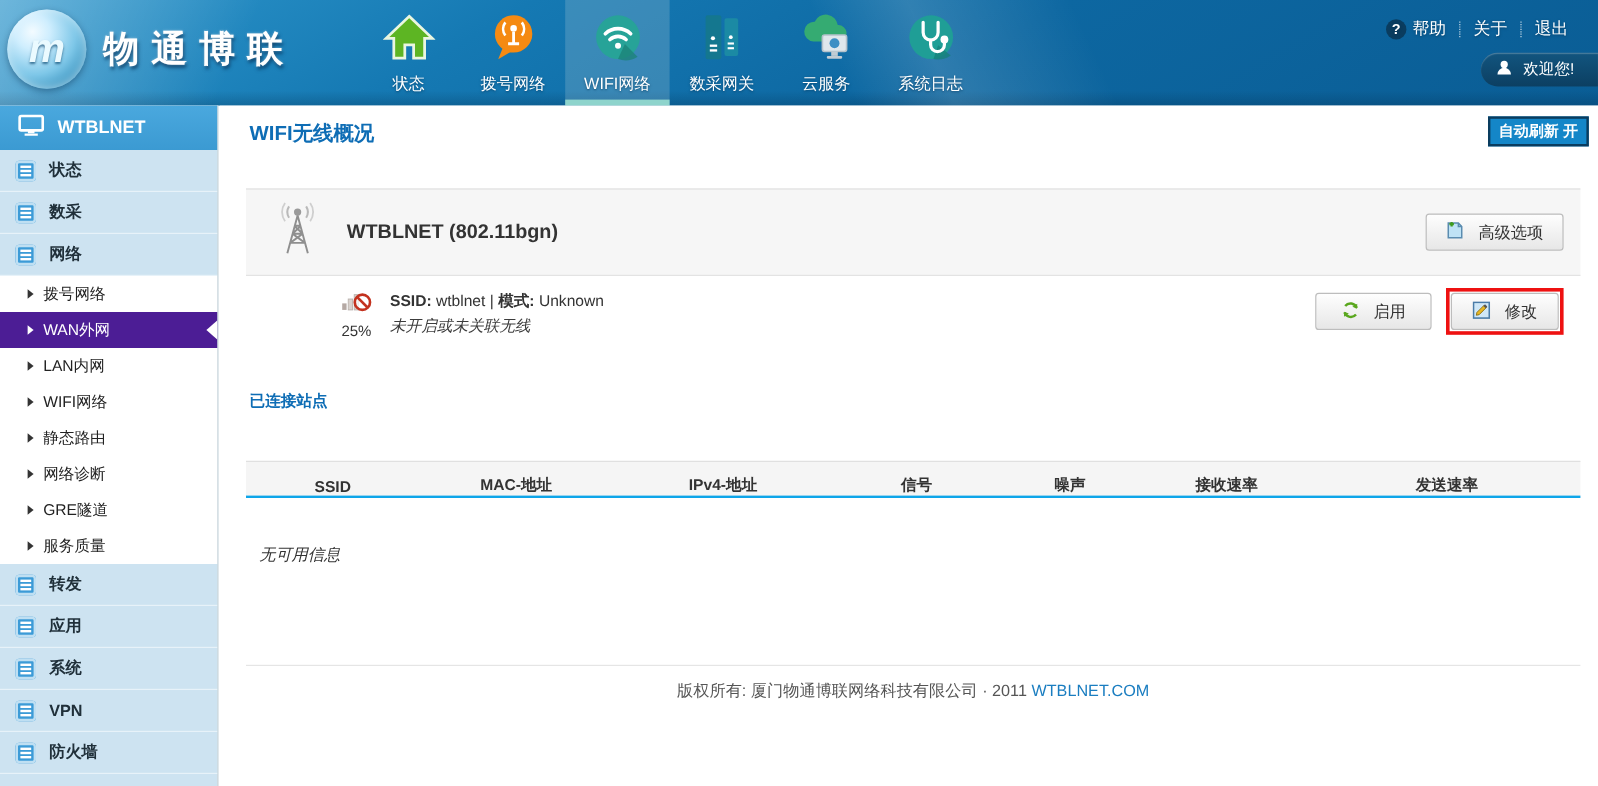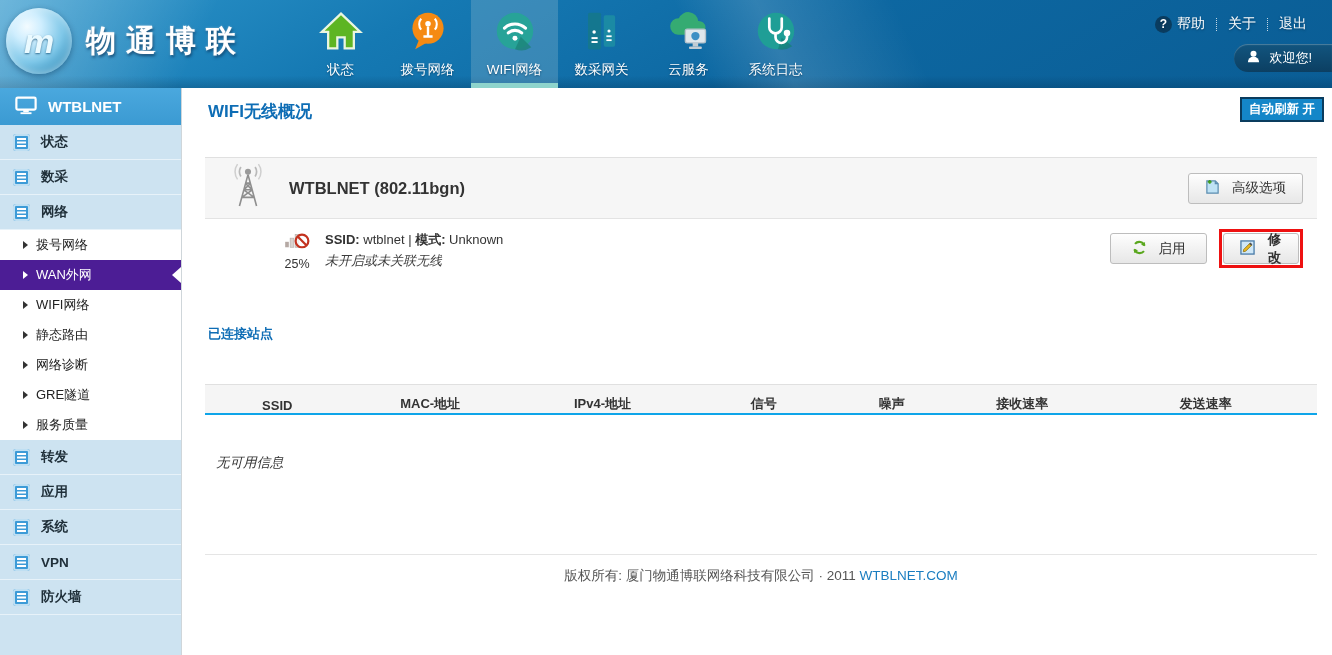--- a/index.html
+++ b/index.html
@@ -66,38 +66,38 @@
     width:0; height:0; border-right:9px solid #fff; border-top:8px solid transparent; border-bottom:8px solid transparent; }
 
   
   .content { position:absolute; top:88px; left:183px; width:1149px; height:567px; background:#fff; }
   .page-title { position:absolute; left:25px; top:12px; font-size:17px; font-weight:bold; color:#0e6db5; }
   .auto-refresh { position:absolute; right:8px; top:9px; background:#1486c8; color:#fff;
     border:2px solid #0a3c5e; font-weight:bold; font-size:12.5px; padding:2px 7px; cursor:pointer;
     font-family:inherit; }
 
   .panel { position:absolute; left:22px; top:69px; width:1112px; }
-  .panel-head { height:62px; background:#f6f6f6; border-top:1px solid #e0e0e0; border-bottom:1px solid #e3e3e3;
+  .panel-head { height:73px; background:#f6f6f6; border-top:1px solid #e0e0e0; border-bottom:1px solid #e3e3e3;
     display:flex; align-items:center; padding:0 14px 0 24px; }
   .panel-title { margin-left:22px; font-size:16.5px; font-weight:bold; color:#333; }
   .panel-body { position:relative; height:72px; }
 
   .sig-block { position:absolute; left:72px; top:11px; width:40px; text-align:center; }
   .sig-pct { font-size:12.5px; color:#333; margin-top:3px; }
   .ssid-block { position:absolute; left:120px; top:10px; font-size:13px; color:#333; line-height:21px; }
   .ssid-line b { font-weight:bold; }
   .status-line { font-style:italic; color:#3c3c3c; }
 
   .body-buttons { position:absolute; right:14px; top:10px; display:flex; align-items:center; gap:12px; }
   .btn { display:inline-flex; align-items:center; justify-content:center; gap:12px; height:31px;
     padding:0 16px; background:linear-gradient(180deg,#fefefe 0%,#f1f1f1 55%,#e7e7e7 100%);
     border:1px solid #bdbdbd; border-radius:3px; font-size:13.5px; color:#333; cursor:pointer;
     font-family:inherit; }
   .btn-enable { width:97px; }
-  .btn-modify { width:76px;font-weight:bold; }
+  .btn-modify { width:90px; }
   .red-box { border:3px solid #ee1111; padding:1px; display:inline-flex; }
 
   .stations-title { position:absolute; left:25px; top:237px; font-size:13px; font-weight:bold; color:#0e6db5; }
   .stations-table { position:absolute; left:22px; top:296px; width:1112px; }
   .thead { display:flex; height:31px; background:#f5f5f5; border-top:1px solid #e0e0e0;
     border-bottom:2px solid #0ea5e9; align-items:flex-end; }
   .th { font-size:13px; font-weight:bold; color:#333; text-align:center; }
   .th:nth-child(1){width:13%;} .th:nth-child(2){width:14.5%;} .th:nth-child(3){width:16.5%;}
   .th:nth-child(4){width:12.5%;} .th:nth-child(5){width:10.5%;} .th:nth-child(6){width:13%;}
   .th:nth-child(7){width:20%;}
@@ -241,20 +241,24 @@
       <span>网络</span>
     </div>
 
   <div class="side-sub">
       <span class="caret"></span>
       <span>拨号网络</span>
     </div>
   <div class="side-sub selected">
       <span class="caret"></span>
       <span>WAN外网</span>
+    </div>
+  <div class="side-sub">
+      <span class="caret"></span>
+      <span>LAN内网</span>
     </div>
   <div class="side-sub">
       <span class="caret"></span>
       <span>WIFI网络</span>
     </div>
   <div class="side-sub">
       <span class="caret"></span>
       <span>静态路由</span>
     </div>
   <div class="side-sub">

